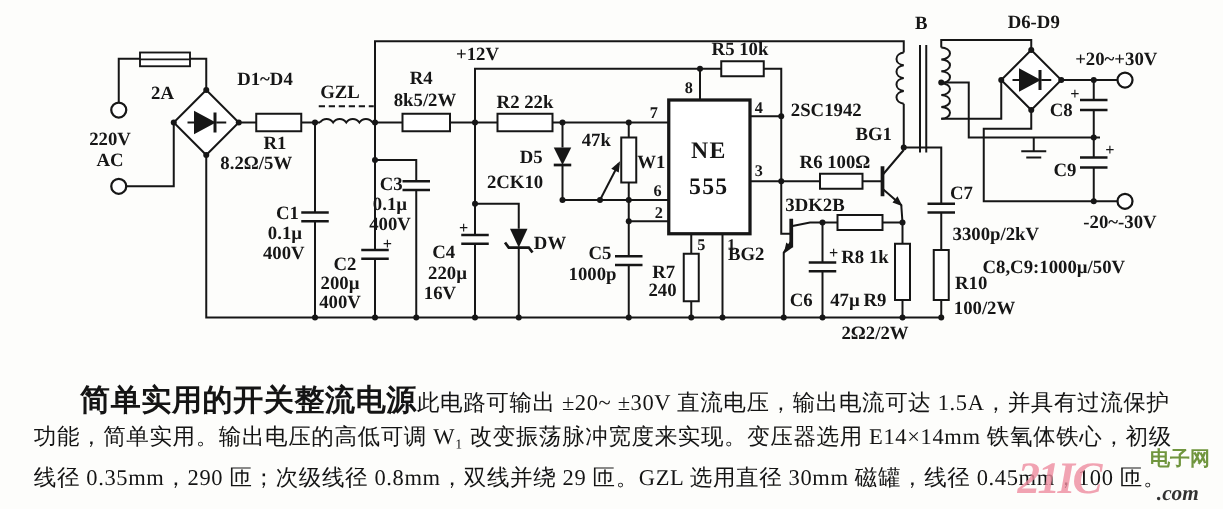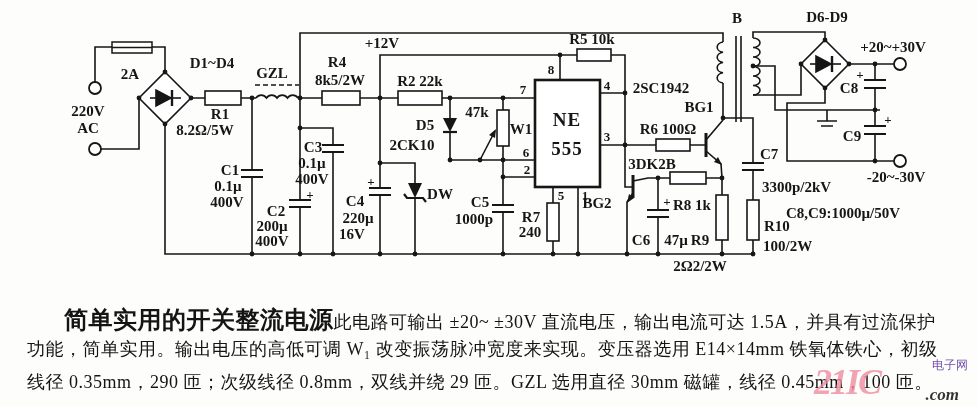--- a/index.html
+++ b/index.html
@@ -11,21 +11,21 @@
   svg text.sm{font-size:13px;}
   .desc{position:absolute;left:0;width:978px;color:#141414;font-size:18px;
         letter-spacing:0.5px;white-space:nowrap;}
   .desc .t{font-weight:bold;font-size:24px;}
   #line1{top:304px;left:64px;}
   #line2{top:337px;left:27px;}
   #line3{top:370px;left:27px;}
   .wm{position:absolute;right:4px;bottom:0px;width:160px;height:50px;opacity:.8;pointer-events:none;}
   .wm .brand{position:absolute;left:0;top:4px;font-size:36px;font-weight:bold;font-style:italic;
              color:#ef8da0;letter-spacing:-2px;}
-  .wm .site{position:absolute;right:6px;top:0;font-size:12px;font-weight:normal;color:#4c1d95;}
+  .wm .site{position:absolute;right:6px;top:0;font-size:16px;font-weight:bold;color:#4d7c0f;}
   .wm .dom{position:absolute;right:15px;bottom:2px;font-size:17px;font-style:italic;
            font-weight:bold;color:#000000;}
 </style>
 </head>
 <body>
 
 
 
 <svg width="978" height="298" viewBox="0 0 978 298">
   <g stroke="#161616" stroke-width="1.6" fill="none">

